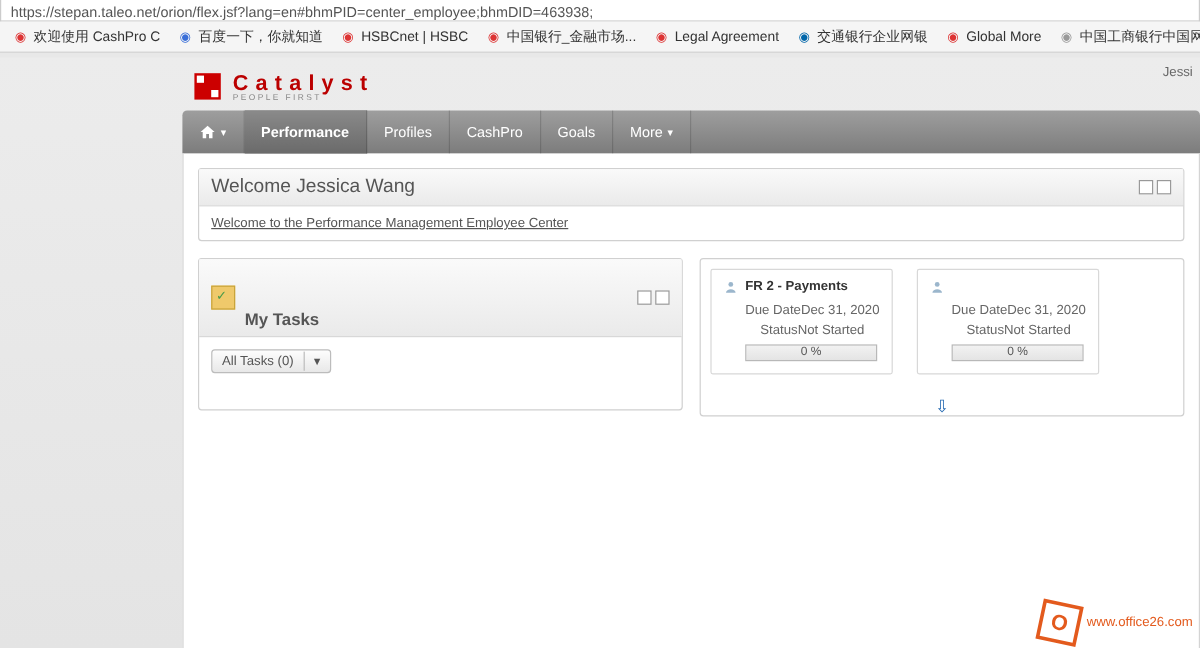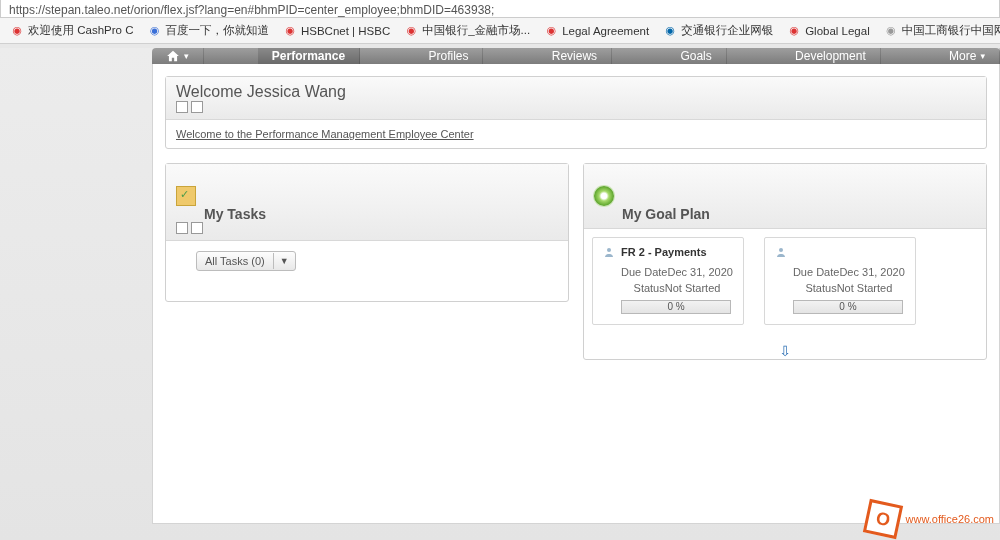--- a/index.html
+++ b/index.html
@@ -11,41 +11,41 @@
   .page { position: absolute; left: 0; right: 0; top: 48px; bottom: 0; background: linear-gradient(#ececec,#e4e4e4); }
   .username { position: absolute; top: 6px; right: 6px; font-size: 11px; color: #666; }
   .wrap { position: absolute; left: 152px; top: 0; right: 0; }
   .logo { height: 44px; padding: 6px 0 2px 10px; display: flex; align-items: center; }
   .logo-mark { width: 22px; height: 22px; background: #c00; position: relative; }
   .logo-mark::before, .logo-mark::after { content: ""; position: absolute; background: #fff; }
   .logo-mark::before { width: 6px; height: 6px; left: 2px; top: 2px; }
   .logo-mark::after  { width: 6px; height: 6px; right: 2px; bottom: 2px; }
   .logo-text { font-size: 18px; letter-spacing: 6px; color: #b00; font-weight: 600; margin-left: 10px; font-family: "Trebuchet MS", sans-serif; }
   .logo-sub { font-size: 7px; color: #888; letter-spacing: 2px; margin-left: 10px; margin-top: -2px; }
-  .nav { height: 16px; background: linear-gradient(#9e9e9e,#7c7c7c); border-radius: 4px 4px 0 0; display: flex; align-items: stretch; font-size: 12px; color: #fff; justify-content: space-between; }
+  .nav { height: 36px; background: linear-gradient(#9e9e9e,#7c7c7c); border-radius: 4px 4px 0 0; display: flex; align-items: stretch; font-size: 12px; color: #fff; }
   .nav .item { display: flex; align-items: center; padding: 0 14px; cursor: pointer; border-right: 1px solid rgba(0,0,0,0.15); }
   .nav .item.home svg { width: 14px; height: 14px; fill: #fff; }
   .nav .item.active { background: linear-gradient(#8a8a8a,#6a6a6a); font-weight: bold; }
   .nav .caret::after { content: "▾"; font-size: 9px; margin-left: 4px; }
   .content { background: #fff; border: 1px solid #d4d4d4; border-top: none; padding: 12px; min-height: 460px; }
   .panel { border: 1px solid #d0d0d0; border-radius: 3px; background: #fff; }
-  .panel-h { background: linear-gradient(#fafafa,#eaeaea); border-bottom: 1px solid #d8d8d8; padding: 6px 10px; display: flex; align-items: flex-start; justify-content: space-between; flex-direction: column; }
+  .panel-h { background: linear-gradient(#fafafa,#eaeaea); border-bottom: 1px solid #d8d8d8; padding: 6px 10px; display: flex; align-items: center; justify-content: space-between; }
   .panel-h .title { font-size: 16px; color: #555; }
   .panel-h .title.small { font-size: 14px; font-weight: bold; margin-top: 36px; }
   .winicons { display: flex; gap: 3px; }
   .winicons span { width: 12px; height: 12px; border: 1px solid #999; background: #fff; display: inline-block; cursor: pointer; }
   .welcome .sub { font-size: 11px; color: #555; padding: 8px 10px; text-decoration: underline; }
   .row2 { display: flex; gap: 14px; margin-top: 14px; }
   .col { flex: 1; min-width: 0; }
   .iconbox { width: 20px; height: 20px; margin-right: 8px; }
   .tasks-icon { background: #efc96b; border: 1px solid #c9a43a; position: relative; }
   .tasks-icon::after { content: "✓"; color: #4a9b4a; font-size: 11px; position: absolute; left: 3px; top: 1px; }
   .goal-icon { width: 20px; height: 20px; border-radius: 50%; background: radial-gradient(circle,#fff 20%,#a6d96a 35%,#5aa32a 70%); box-shadow: 0 0 0 1px #cce5b5; }
   .panel-body { padding: 10px; font-size: 11px; color: #555; }
-  .alltasks { display: inline-flex; align-items: center; border: 1px solid #bcbcbc; background: linear-gradient(#fdfdfd,#e8e8e8); border-radius: 3px; overflow: hidden; cursor: pointer; margin-left: 20px; }
+  .alltasks { display: inline-flex; align-items: center; border: 1px solid #bcbcbc; background: linear-gradient(#fdfdfd,#e8e8e8); border-radius: 3px; overflow: hidden; cursor: pointer; }
   .alltasks .lbl { padding: 3px 8px; }
   .alltasks .dd { border-left: 1px solid #bcbcbc; padding: 3px 6px; font-size: 9px; }
   .goal-list { padding: 8px; display: flex; flex-direction: row; gap: 20px; }
   .goal-card { border: 1px solid #d8d8d8; border-radius: 2px; padding: 8px 10px 10px; font-size: 11px; color: #666; }
   .goal-card .gtitle { color: #333; font-weight: bold; margin-bottom: 6px; display: flex; align-items: center; gap: 6px; cursor: pointer; }
   .goal-card .gtitle svg { width: 12px; height: 12px; fill: #9bb6cc; }
   .goal-card .grow { display: flex; justify-content: center; padding: 2px 0 2px 18px; }
   .prog { width: 110px; height: 14px; border: 1px solid #b8b8b8; background: linear-gradient(#f2f2f2,#e4e4e4); margin: 4px 0 0 18px; text-align: center; font-size: 10px; color: #555; }
   .pager { text-align: center; margin-top: 10px; color: #2a6db3; font-size: 14px; cursor: pointer; }
   .col.tasks .panel-body { min-height: 60px; }
@@ -82,54 +82,58 @@
     <div class="bk">
       <span class="ficon" style="color:#d33">◉</span>
       <span>Legal Agreement</span>
     </div>
     <div class="bk">
       <span class="ficon" style="color:#06a">◉</span>
       <span>交通银行企业网银</span>
     </div>
     <div class="bk">
       <span class="ficon" style="color:#d33">◉</span>
-      <span>Global Legal</span>
+      <span>Global More</span>
     </div>
     <div class="bk">
       <span class="ficon" style="color:#999">◉</span>
       <span>中国工商银行中国网</span>
     </div>
   </div>
 
 <div class="page">
   <div class="username">Jessi</div>
 
   <div class="wrap">
 
+    <div class="logo">
+      <div class="logo-mark"></div>
+      <div>
+        <div class="logo-text">Catalyst</div>
+        <div class="logo-sub">PEOPLE FIRST</div>
+      </div>
+    </div>
 
     <div class="nav">
       <div class="item home caret">
         <svg viewBox="0 0 24 24">
             <path d="M12 3l10 9h-3v9h-5v-6H10v6H5v-9H2z"></path>
           </svg>
       </div>
       <div class="item active">
           <span>Performance</span>
         </div>
       <div class="item">
           <span>Profiles</span>
         </div>
       <div class="item">
-          <span>Reviews</span>
+          <span>CashPro</span>
         </div>
       <div class="item">
           <span>Goals</span>
-        </div>
-      <div class="item">
-          <span>Development</span>
         </div>
       <div class="item caret">
           <span>More</span>
         </div>
     </div>
 
     <div class="content">
 
       <div class="panel welcome">
         <div class="panel-h">
@@ -160,26 +164,20 @@
               <div class="alltasks">
                 <span class="lbl">All Tasks (0)</span>
                 <span class="dd">▼</span>
               </div>
             </div>
           </div>
         </div>
 
         <div class="col goals">
           <div class="panel">
-            <div class="panel-h">
-              <span style="display:flex;align-items:center">
-                <span class="goal-icon"></span>
-                <span class="title small" style="margin-left:8px">My Goal Plan</span>
-              </span>
-            </div>
             <div class="goal-list" id="goal-list">
                 <div class="goal-card">
                   <div class="gtitle">
                     <svg viewBox="0 0 24 24">
                       <circle cx="12" cy="8" r="4"></circle>
                       <path d="M4 22c0-4 4-6 8-6s8 2 8 6z"></path>
                     </svg>
                     <span>FR 2 - Payments</span>
                   </div>
                   <div class="grow">

